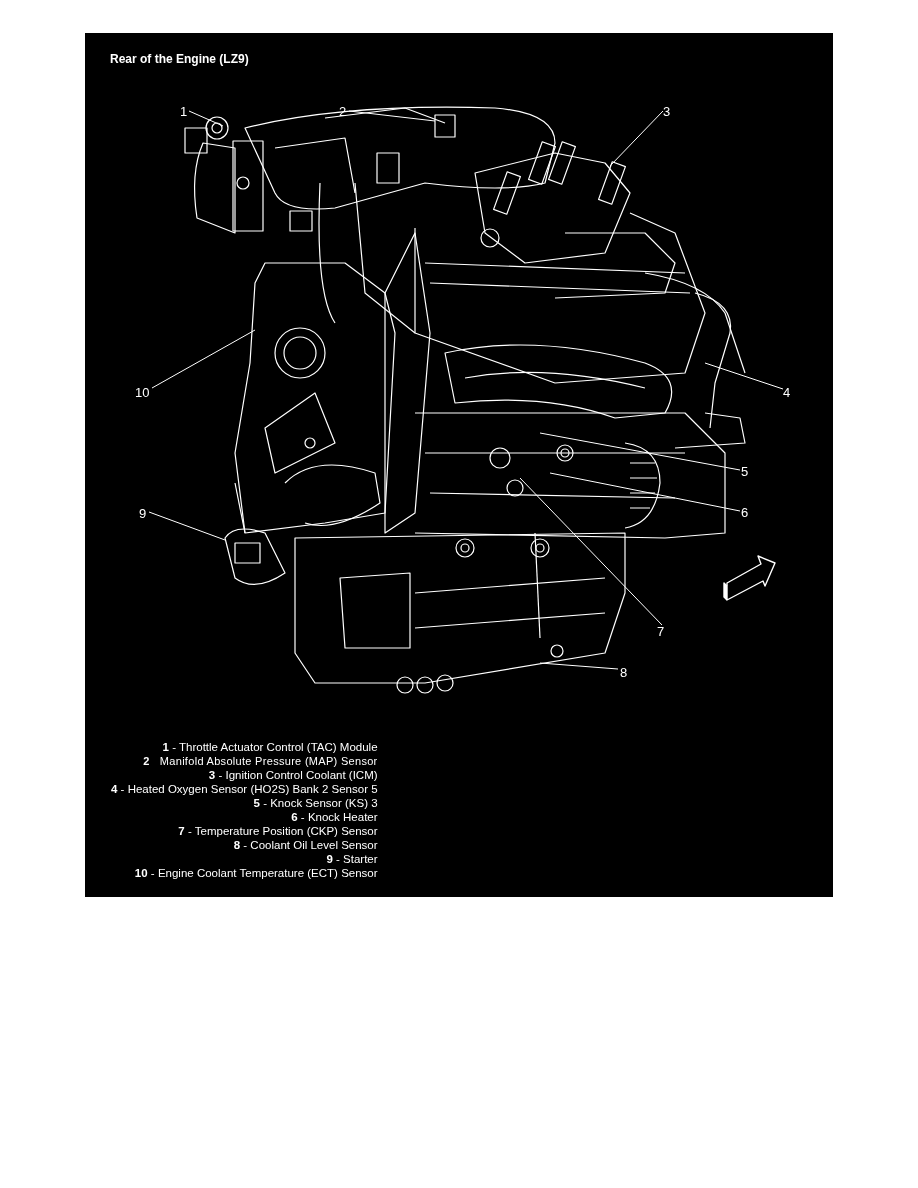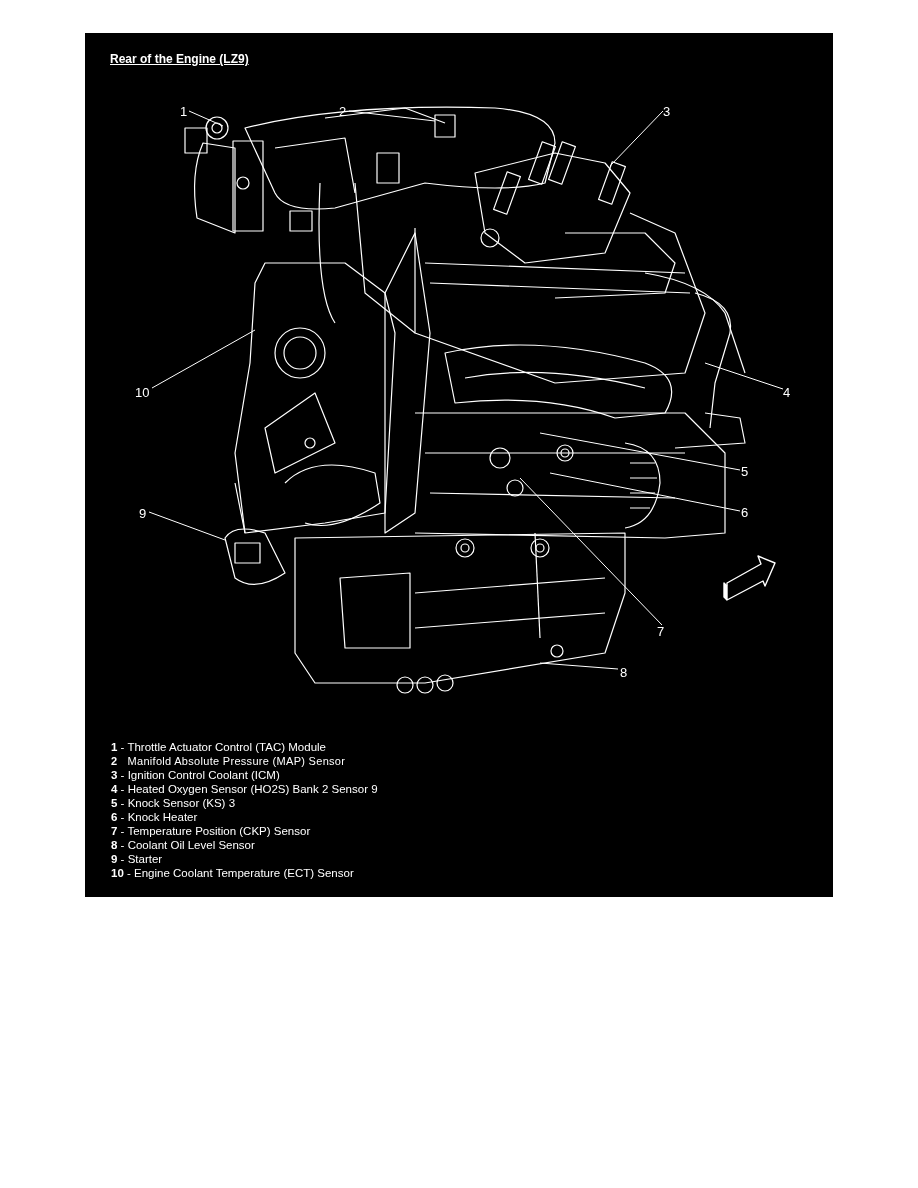--- a/index.html
+++ b/index.html
@@ -1,21 +1,21 @@
 <!DOCTYPE html>
 <html><head>
 <meta charset="utf-8">
 <style>
   html,body{margin:0;padding:0;background:#ffffff;}
   body{width:918px;height:1188px;position:relative;overflow:hidden;font-family:"Liberation Sans",sans-serif;}
   .panel{position:absolute;left:85px;top:33px;width:748px;height:864px;background:#000000;}
-  .title{position:absolute;left:25px;top:19px;color:#ffffff;font-size:12px;font-weight:bold;text-decoration:underline;}
+  .title{position:absolute;left:25px;top:19px;color:#ffffff;font-size:12px;font-weight:bold;}
   .drawing{position:absolute;left:0;top:0;width:748px;height:700px;}
   .callout{position:absolute;color:#ffffff;font-size:13px;line-height:13px;}
-  .legend{position:absolute;left:26px;top:707px;color:#ffffff;font-size:11.5px;line-height:14px;}
+  .legend{position:absolute;left:26px;top:707px;color:#ffffff;font-size:11.5px;line-height:14px;text-align:right;}
   .legend-item{white-space:nowrap;}
   .legend-item .num{font-weight:bold;}
   .legend-item.faint{font-size:11px;letter-spacing:0.3px;}
 </style>
 </head>
 <body>
 
 <div class="panel">
   <div class="title">Rear of the Engine (LZ9)</div>
 
@@ -136,21 +136,21 @@
   <div class="callout" style="left:656px;top:473px;">6</div>
   <div class="callout" style="left:572px;top:592px;">7</div>
   <div class="callout" style="left:535px;top:633px;">8</div>
   <div class="callout" style="left:54px;top:474px;">9</div>
   <div class="callout" style="left:50px;top:353px;">10</div>
 
   <div class="legend">
     <div class="legend-item"><span class="num">1</span><span style="white-space:pre"> - </span><span>Throttle Actuator Control (TAC) Module</span></div>
     <div class="legend-item faint"><span class="num">2</span><span style="white-space:pre">   </span><span>Manifold Absolute Pressure (MAP) Sensor</span></div>
     <div class="legend-item"><span class="num">3</span><span style="white-space:pre"> - </span><span>Ignition Control Coolant (ICM)</span></div>
-    <div class="legend-item"><span class="num">4</span><span style="white-space:pre"> - </span><span>Heated Oxygen Sensor (HO2S) Bank 2 Sensor 9</span></div>
+    <div class="legend-item"><span class="num">4</span><span style="white-space:pre"> - </span><span>Heated Oxygen Sensor (HO2S) Bank 2 Sensor 5</span></div>
     <div class="legend-item"><span class="num">5</span><span style="white-space:pre"> - </span><span>Knock Sensor (KS) 3</span></div>
     <div class="legend-item"><span class="num">6</span><span style="white-space:pre"> - </span><span>Knock Heater</span></div>
     <div class="legend-item"><span class="num">7</span><span style="white-space:pre"> - </span><span>Temperature Position (CKP) Sensor</span></div>
     <div class="legend-item"><span class="num">8</span><span style="white-space:pre"> - </span><span>Coolant Oil Level Sensor</span></div>
     <div class="legend-item"><span class="num">9</span><span style="white-space:pre"> - </span><span>Starter</span></div>
     <div class="legend-item"><span class="num">10</span><span style="white-space:pre"> - </span><span>Engine Coolant Temperature (ECT) Sensor</span></div>
   </div>
 </div>
 
 </body></html>

